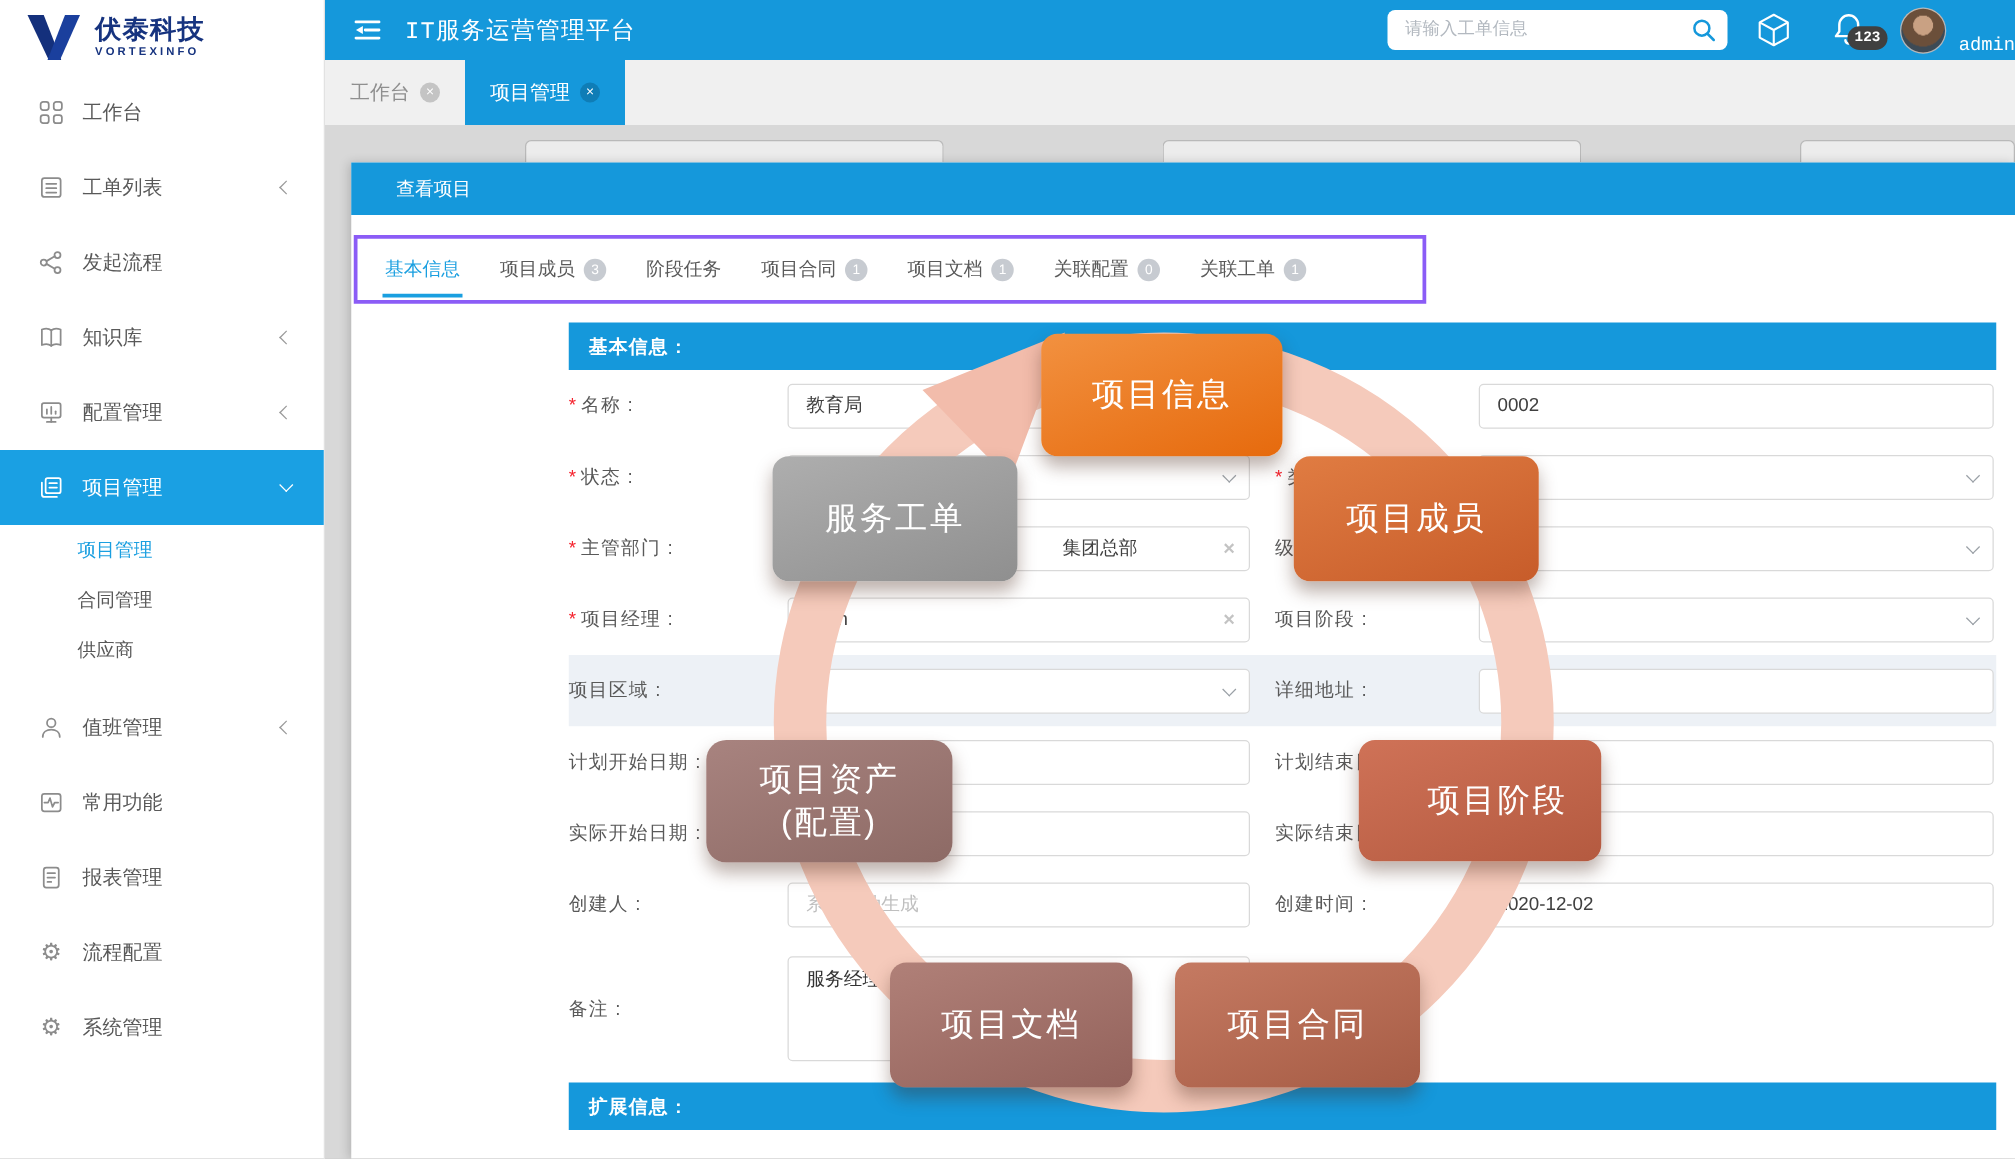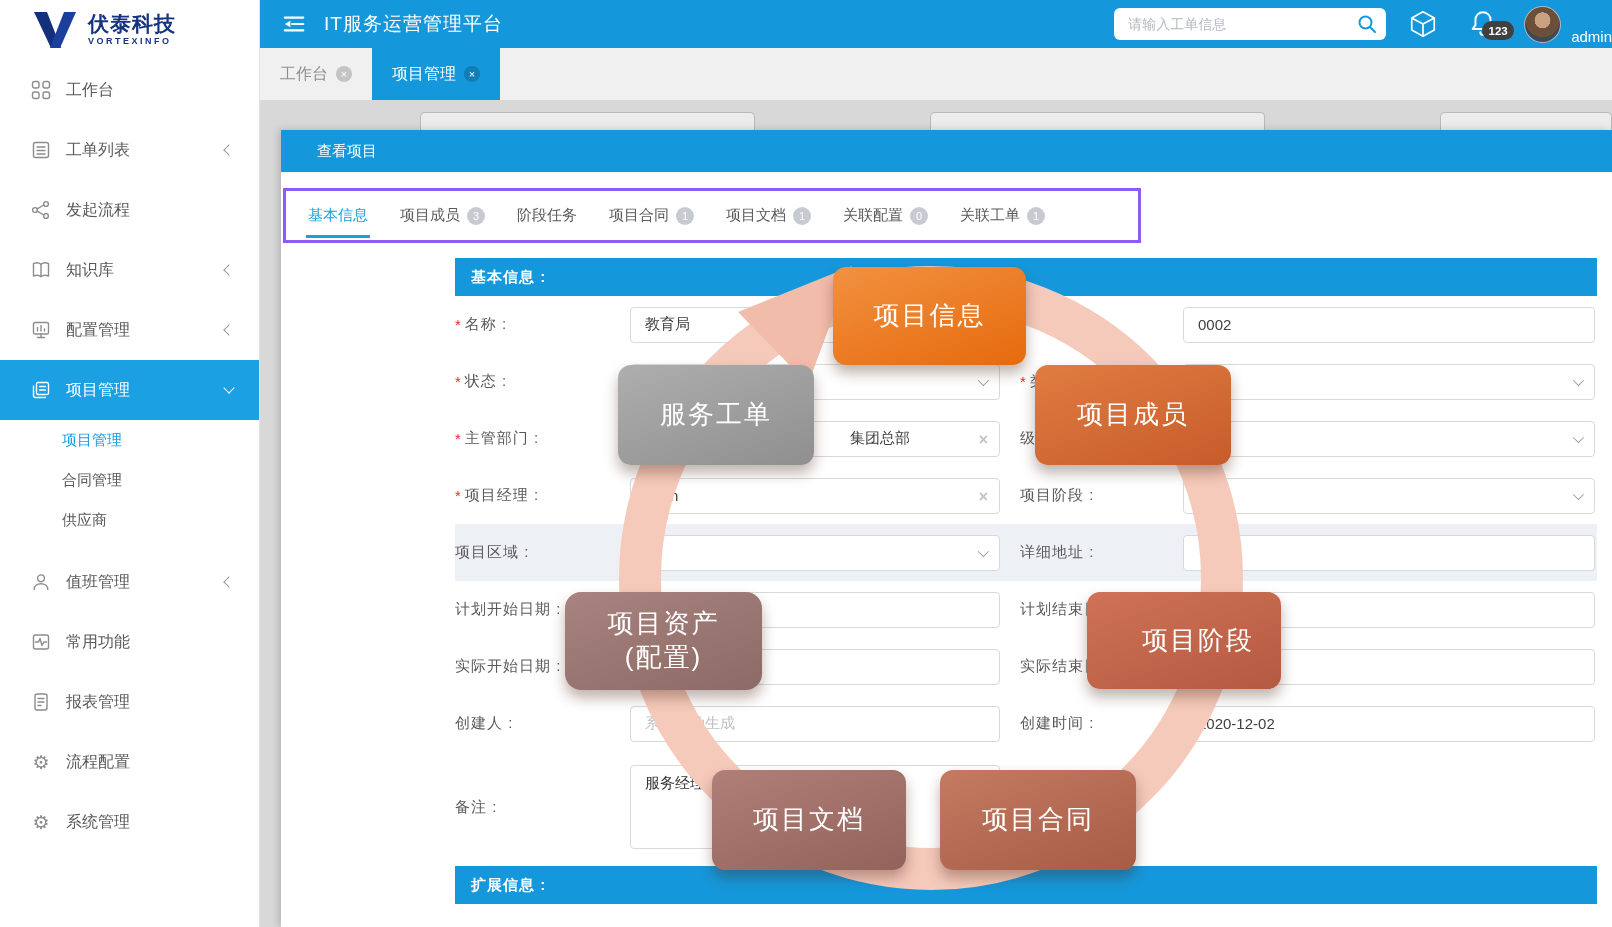--- a/index.html
+++ b/index.html
@@ -3,36 +3,36 @@
 <meta charset="utf-8">
 <style>
   * { margin:0; padding:0; box-sizing:border-box; }
   html,body { background:#888; }
   .app{
     position:relative; width:1612px; height:927px; background:#fff; overflow:hidden;
     font-family:"Liberation Sans","DejaVu Sans",sans-serif; font-size:15px; color:#333;
   }
   
   .sidebar{position:absolute;left:0;top:0;width:260px;height:100%;background:#fff;border-right:1px solid #e2e2e2;z-index:20;}
-  .logo{height:60px;display:flex;align-items:center;padding-left:32px;gap:10px;}
+  .logo{height:60px;display:flex;align-items:center;padding-left:20px;gap:10px;}
   .logo-texts{display:flex;flex-direction:column;line-height:1.05;}
   .logo-name{font-size:21px;font-weight:bold;color:#16337f;letter-spacing:1px;}
   .logo-sub{font-size:9px;font-weight:bold;color:#16337f;letter-spacing:2.5px;margin-top:2px;}
   .nav-item{height:60px;display:flex;align-items:center;padding:0 26px 0 30px;gap:14px;font-size:16px;color:#595959;cursor:pointer;}
   .nav-item .nav-ic{width:22px;height:22px;display:flex;align-items:center;justify-content:center;color:#8c8c8c;font-size:19px;}
   .nav-item .nav-ic svg{width:20px;height:20px;stroke:currentColor;fill:none;stroke-width:1.4;stroke-linecap:round;stroke-linejoin:round;}
   .nav-item.active{background:#1aa0e3;color:#fff;}
   .nav-item.active .nav-ic{color:#fff;}
   .chev{width:8px;height:8px;margin-left:auto;border-left:1.6px solid #999;border-bottom:1.6px solid #999;transform:rotate(45deg);}
   .chev-down{border-color:#fff;transform:rotate(-45deg);margin-top:-4px;}
   .sub-item{height:40px;display:flex;align-items:center;padding-left:62px;font-size:15px;color:#595959;cursor:pointer;}
   .sub-item:first-of-type{height:44px;}
   .sub-item.active{color:#1a9fe0;}
   
-  .topbar{position:absolute;left:260px;top:0;right:0;height:48px;background:#1598db;display:flex;align-items:center;color:#fff;z-index:15;}
+  .topbar{position:absolute;left:260px;top:0;right:0;height:48px;background:#1598db;display:flex;align-items:center;color:#fff;z-index:15;font-family:Liberation Mono, monospace;}
   .fold{margin-left:22px;width:26px;height:26px;display:flex;align-items:center;cursor:pointer;}
   .fold svg{width:24px;height:24px;stroke:#fff;stroke-width:2.4;stroke-linecap:round;fill:#fff;}
   .app-title{font-size:19px;margin-left:16px;letter-spacing:1px;}
   .top-right{margin-left:auto;display:flex;align-items:center;}
   .searchbox{position:relative;width:272px;height:32px;background:#fff;border-radius:6px;display:flex;align-items:center;}
   .searchbox input{border:none;outline:none;background:transparent;width:225px;padding:0 0 0 14px;font-size:14px;color:#333;font-family:inherit;}
   .searchbox input::placeholder{color:#b3b9c0;}
   .search-ic{position:absolute;right:8px;top:5px;width:22px;height:22px;}
   .search-ic svg{width:22px;height:22px;stroke:#1598db;stroke-width:2;fill:none;stroke-linecap:round;}
   .cube-ic{margin-left:22px;width:30px;height:30px;cursor:pointer;}

